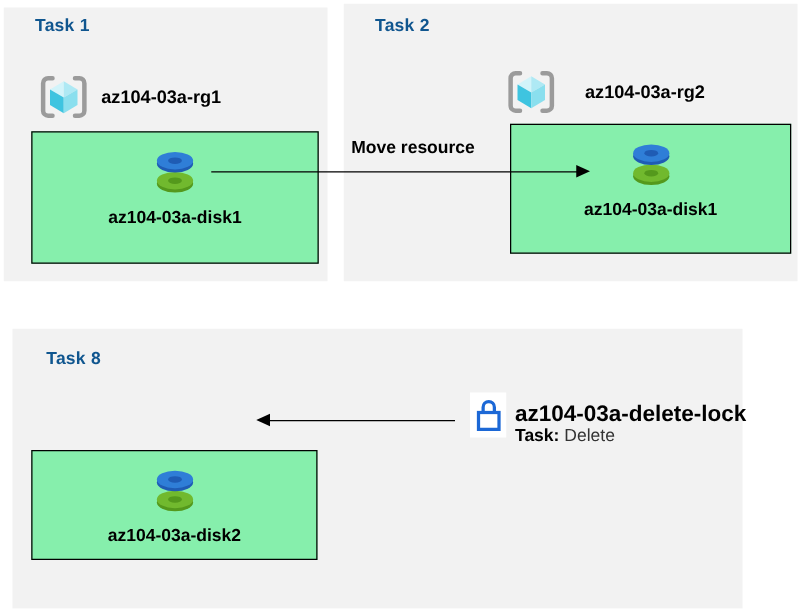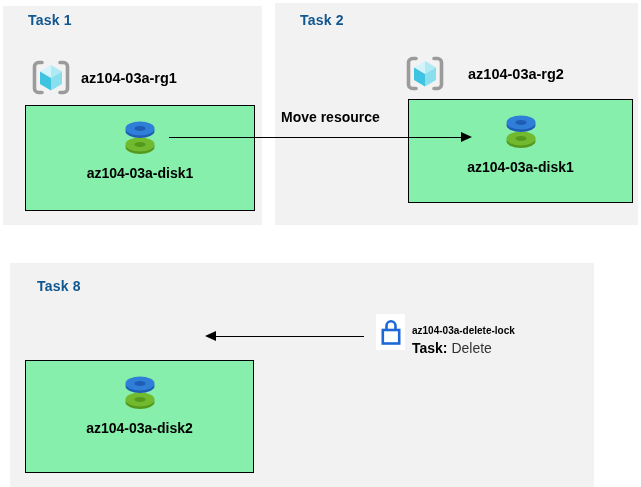--- a/index.html
+++ b/index.html
@@ -27,21 +27,21 @@
   .rg-icon { width:40px; height:37px; display:block; }
   .rg-label { font-size:14.5px; font-weight:bold; color:var(--label_black); white-space:nowrap; }
 
   .resource-box {
     position:absolute; background:#86efac; border:1.4px solid #000;
     display:flex; flex-direction:column; align-items:center;
     padding-top:12px; gap:7px; box-sizing:border-box;
   }
   #panel1 .resource-box { left:22px;  top:99px; width:230px; height:106px; }
   #panel2 .resource-box { left:133px; top:96px; width:225px; height:104px; }
-  #panel3 .resource-box { left:15px;  top:97px; width:229px; height:113px; }
+  #panel3 .resource-box { left:15px;  top:97px; width:229px; height:88px; }
   .disk-icon { width:36px; height:40px; display:block; }
   .disk-label { font-size:14px; font-weight:bold; color:var(--label_black); white-space:nowrap; }
 
   
   .arrow-line { position:absolute; height:0; border-top:1.4px solid var(--arrow_black); }
   #move-line { left:169px; top:137px; width:293px; }
   #lock-line { left:215px; top:336px; width:149px; }
   .arrow-head { position:absolute; width:0; height:0;
     border-top:5px solid transparent; border-bottom:5px solid transparent; }
   .arrow-head.point-right { border-left:11px solid var(--arrow_black); }
@@ -53,21 +53,21 @@
     font-size:14px; font-weight:bold; color:var(--label_black); white-space:nowrap;
   }
 
   
   .lock-badge {
     position:absolute; left:376px; top:314px; width:29px; height:36px;
     background:#fff; display:flex; align-items:center; justify-content:center;
   }
   .lock-svg { width:24px; height:30px; display:block; }
   .lock-text { position:absolute; left:412px; top:323px; line-height:16px; }
-  .lock-name { font-size:10px; font-weight:bold; color:var(--label_black); white-space:nowrap; }
+  .lock-name { font-size:18px; font-weight:bold; color:var(--label_black); white-space:nowrap; }
   .lock-type { font-size:14px; color:#333; white-space:nowrap; margin-top:1px; }
   .lock-type .b { font-weight:bold; color:var(--label_black); }
 
   
   .f-bracket { stroke:var(--bracket_gray); }
   .f-cube-left { fill:var(--cube_left); }
   .f-cube-right { fill:var(--cube_right); }
   .f-cube-top-l { fill:var(--cube_top_left); }
   .f-cube-top-r { fill:var(--cube_top_right); }
   .f-blue { fill:var(--disk_blue); }

